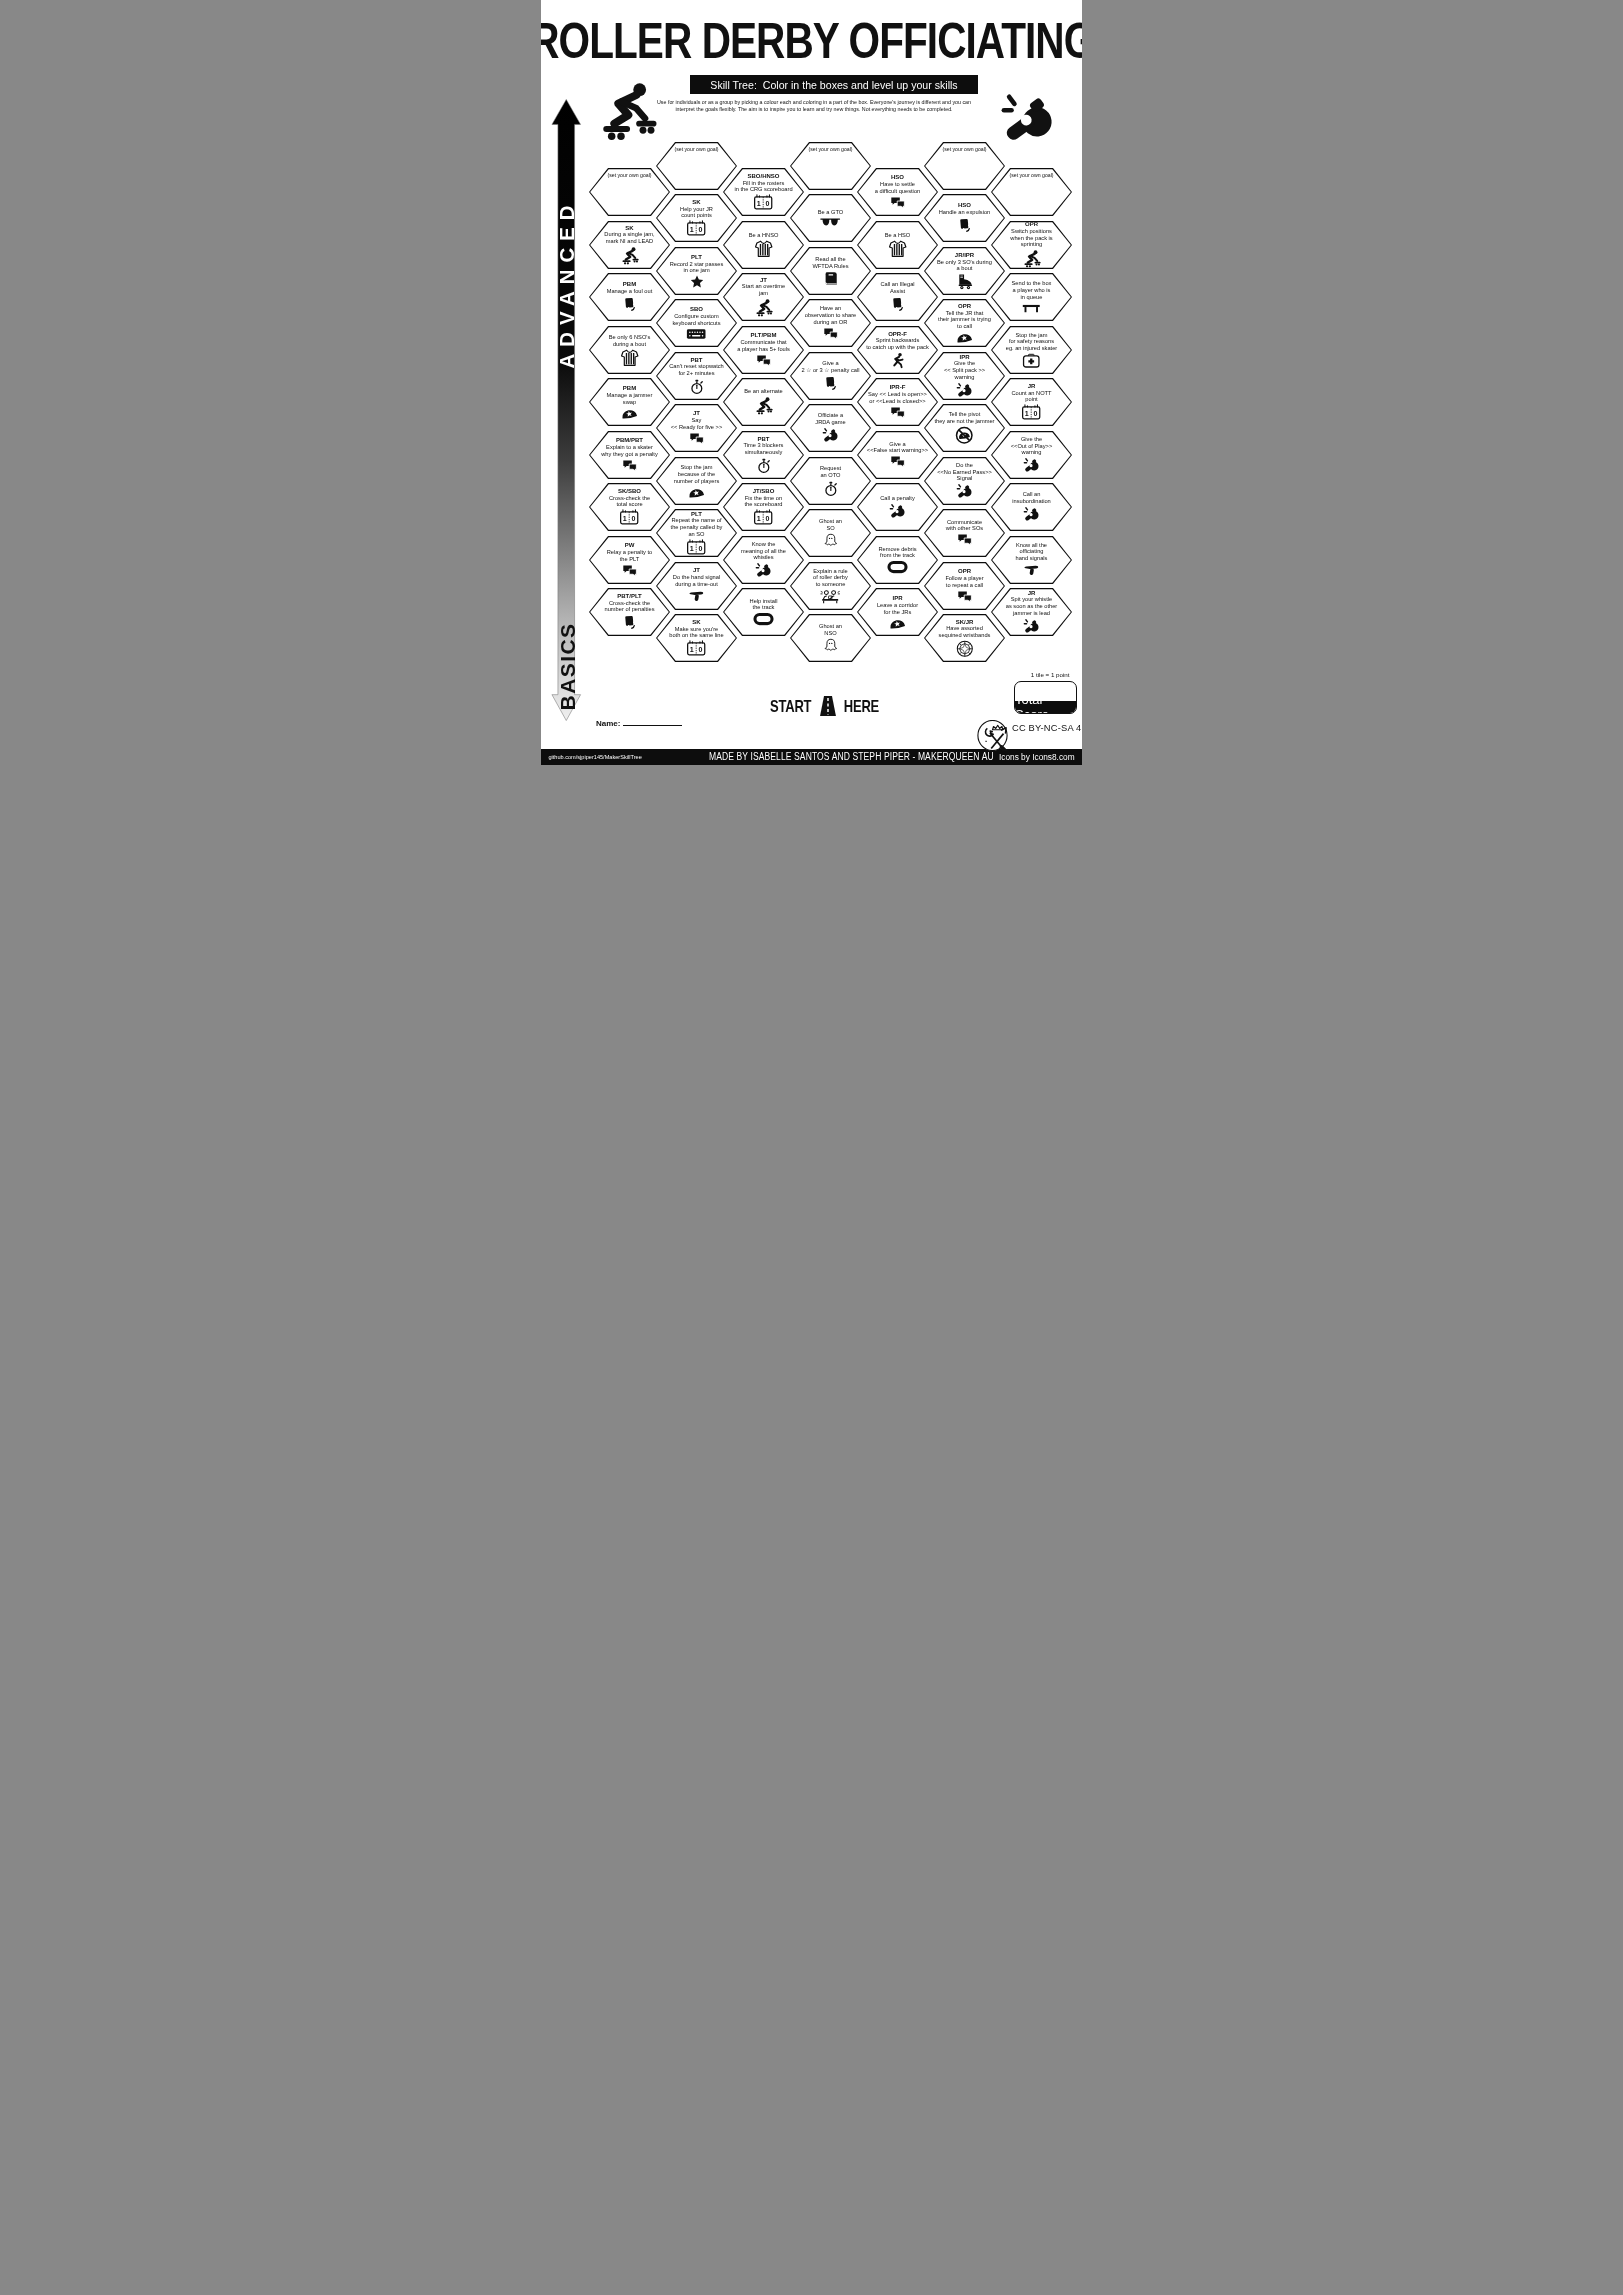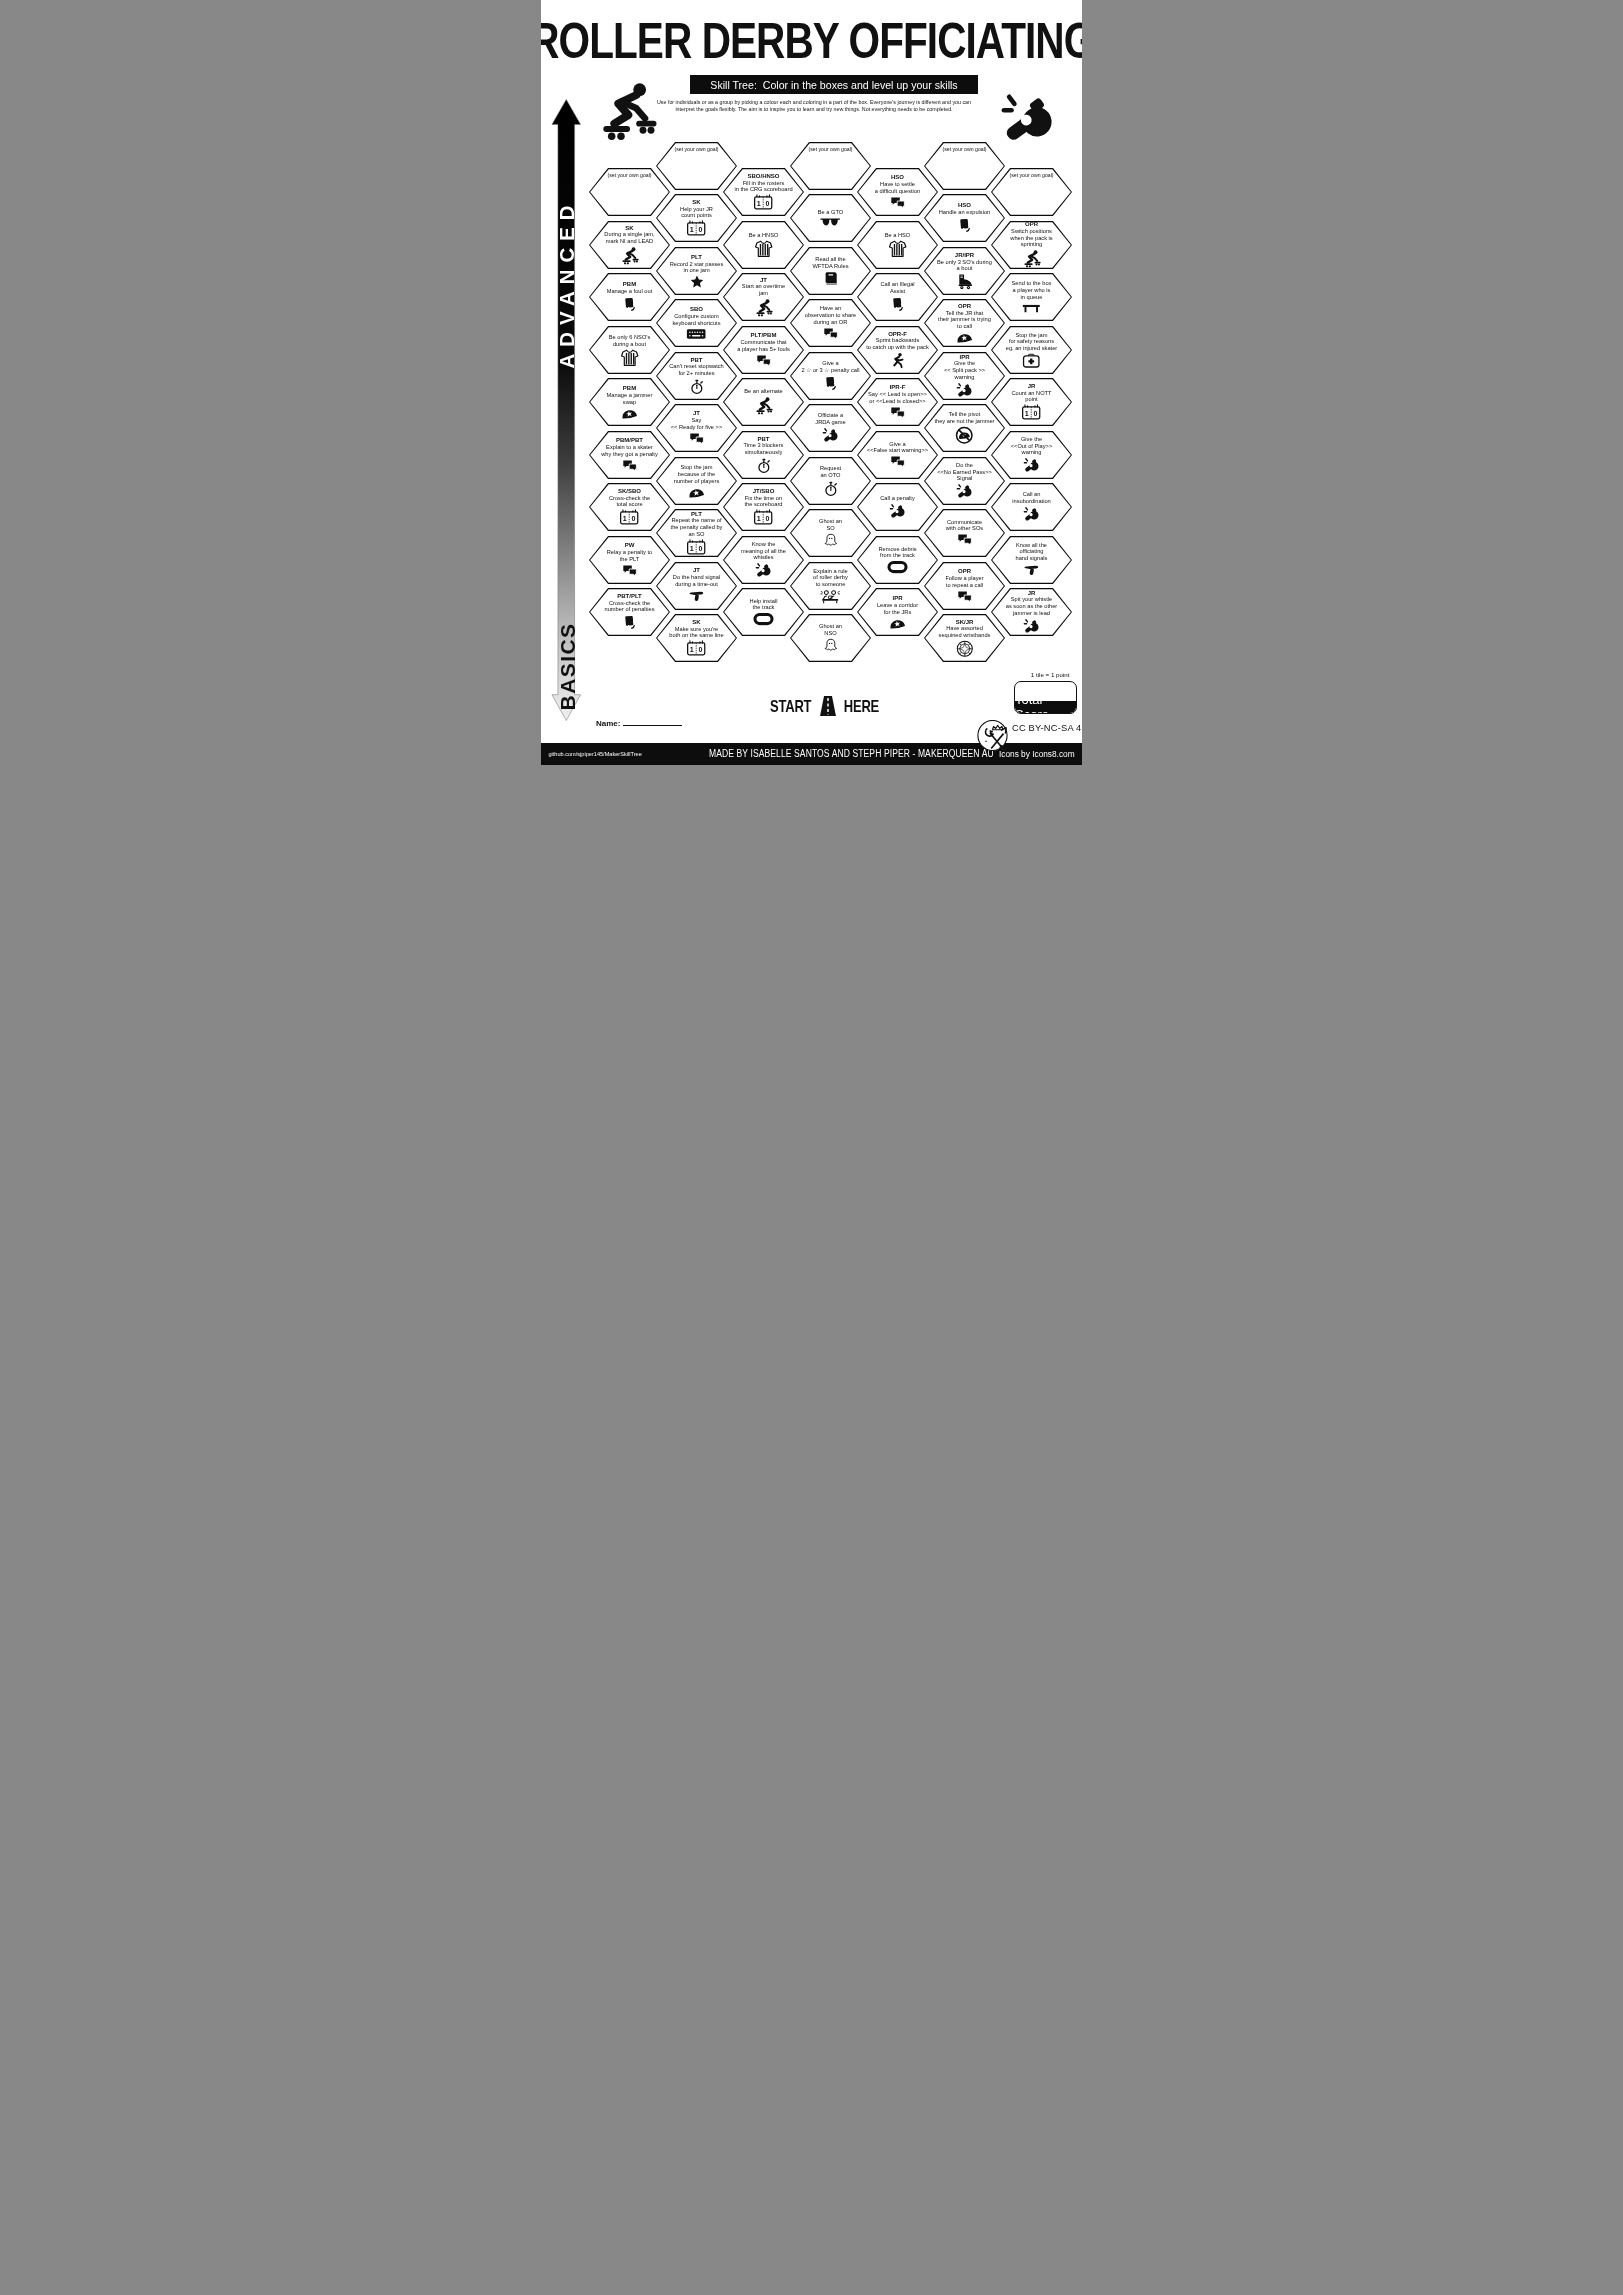--- a/index.html
+++ b/index.html
@@ -40,21 +40,21 @@
   .start-word{font-size:13px;font-weight:900;letter-spacing:-0.2px;transform:scaleY(1.25);white-space:nowrap;}
   .name-row{position:absolute;left:55px;top:718px;font-size:8px;font-weight:bold;}
   .name-line{display:inline-block;width:59px;border-bottom:1px solid #111;height:6.5px;margin-left:2.8px;}
   .tile-note{position:absolute;right:12.5px;top:671px;font-size:6.2px;}
   .total-box{position:absolute;left:473px;top:681px;width:61px;height:31px;border:1.2px solid #111;
              border-radius:7px;overflow:hidden;background:#fff;}
   .total-band{position:absolute;left:0;right:0;bottom:0;height:12.5px;background:#0d0d0d;color:#fff;
               display:flex;align-items:center;justify-content:center;font-size:13px;}
   .cc-badge{position:absolute;left:436px;top:720px;z-index:5;}
   .cc-text{position:absolute;left:471px;top:723px;font-size:9.3px;letter-spacing:0.2px;white-space:nowrap;}
-  .footer{position:absolute;left:0;bottom:0;width:100%;height:22px;background:#0d0d0d;color:#fff;
+  .footer{position:absolute;left:0;bottom:0;width:100%;height:16px;background:#0d0d0d;color:#fff;
           display:flex;align-items:center;}
   .footer-left{position:absolute;left:7.4px;font-size:5.6px;}
   .footer-center{position:absolute;left:168px;font-size:9.3px;letter-spacing:0.1px;transform:scale(0.92,1.08);transform-origin:left center;white-space:nowrap;}
   .footer-right{position:absolute;right:7.4px;font-size:8.3px;}
   svg{display:block;}
 </style>
 </head>
 <body>
 
 <svg width="0" height="0" style="position:absolute">

